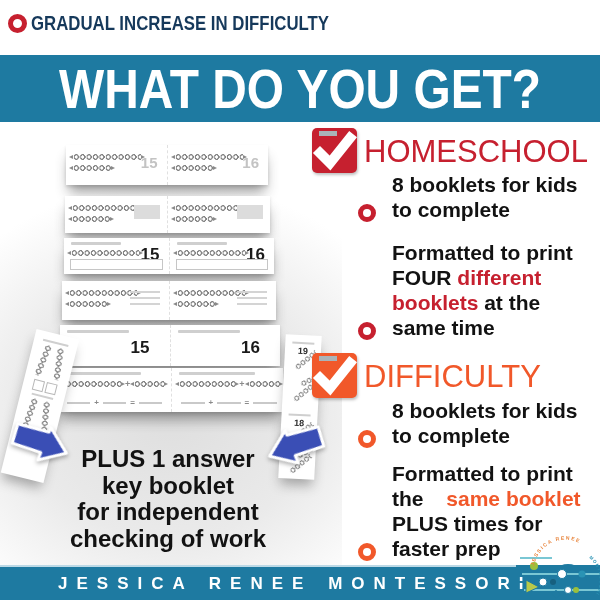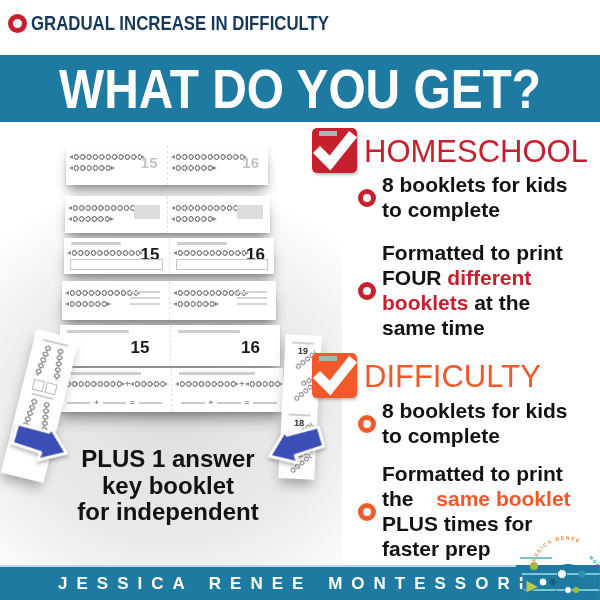--- a/index.html
+++ b/index.html
@@ -83,21 +83,21 @@
   .chkicon{position:absolute;width:45px;height:45px;border-radius:5px;
     box-shadow:1px 2px 3px rgba(0,0,0,.25);}
   .chkicon .tab{position:absolute;left:7px;top:3px;width:18px;height:5px;background:#aab3b8;}
   .chkicon svg{position:absolute;inset:0;}
   .chk-red{background:var(--red);left:312px;top:128px;}
   .chk-orange{background:var(--orange);left:312px;top:353px;}
   .sectitle{position:absolute;font-weight:normal;font-size:31px;letter-spacing:0;white-space:nowrap;}
   .sectitle.red{color:var(--red);left:364px;top:134px;}
   .sectitle.orange{color:var(--orange);left:364px;top:359px;}
 
-  .bullet{position:absolute;display:flex;align-items:center;gap:6px;width:235px;}
+  .bullet{position:absolute;display:flex;align-items:flex-end;gap:16px;width:235px;}
   .bullet .bring{width:18px;height:18px;border-radius:50%;flex:0 0 auto;margin-top:2px;}
   .bring-red{border:5px solid var(--red);}
   .bring-orange{border:5px solid var(--orange);}
   .btext{font-weight:bold;font-size:21px;line-height:25px;color:var(--ink);white-space:pre-wrap;}
   .btext .red{color:var(--red);}
   .btext .orange{color:var(--orange);margin-left:17px;}
   .hs-b1{left:358px;top:172px;}
   .hs-b2{left:358px;top:240px;}
   .cl-b1{left:358px;top:398px;}
   .cl-b2{left:358px;top:461px;}
@@ -316,20 +316,21 @@
     <path d="M2 10 L34 6 L34 1 L58 19 L34 36 L34 28 L4 30 Z" fill="#3a4eb5" stroke="#fff" stroke-width="3" stroke-linejoin="round"></path>
   </svg>
   <svg class="arrow arrow-right" width="62" height="40" viewBox="0 0 62 40">
     <path d="M2 10 L34 6 L34 1 L58 19 L34 36 L34 28 L4 30 Z" fill="#3a4eb5" stroke="#fff" stroke-width="3" stroke-linejoin="round"></path>
   </svg>
 
   <div class="answerkey">
     <span>PLUS 1 answer</span><br>
     <span>key booklet</span><br>
     <span>for independent</span><br>
+    <span>checking of work</span>
   </div>
 
   <div class="footline"></div>
   <div class="footband">
     <span class="brand">JESSICA RENEE MONTESSORI</span>
   </div>
 
   <svg class="logo" width="88" height="64" viewBox="0 0 88 64">
     <defs>
       <path id="arcTop" d="M22 30 A32 32 0 0 1 84 26" fill="none"></path>

